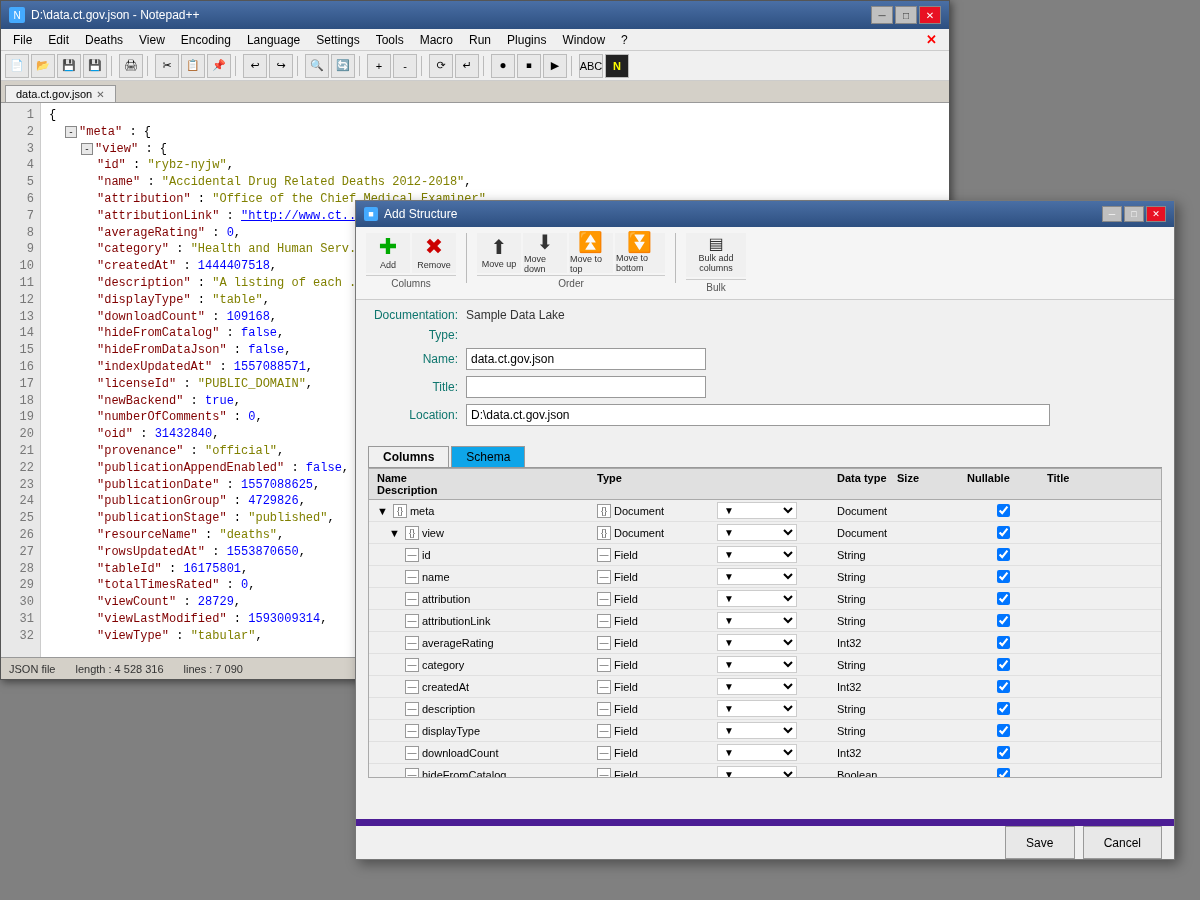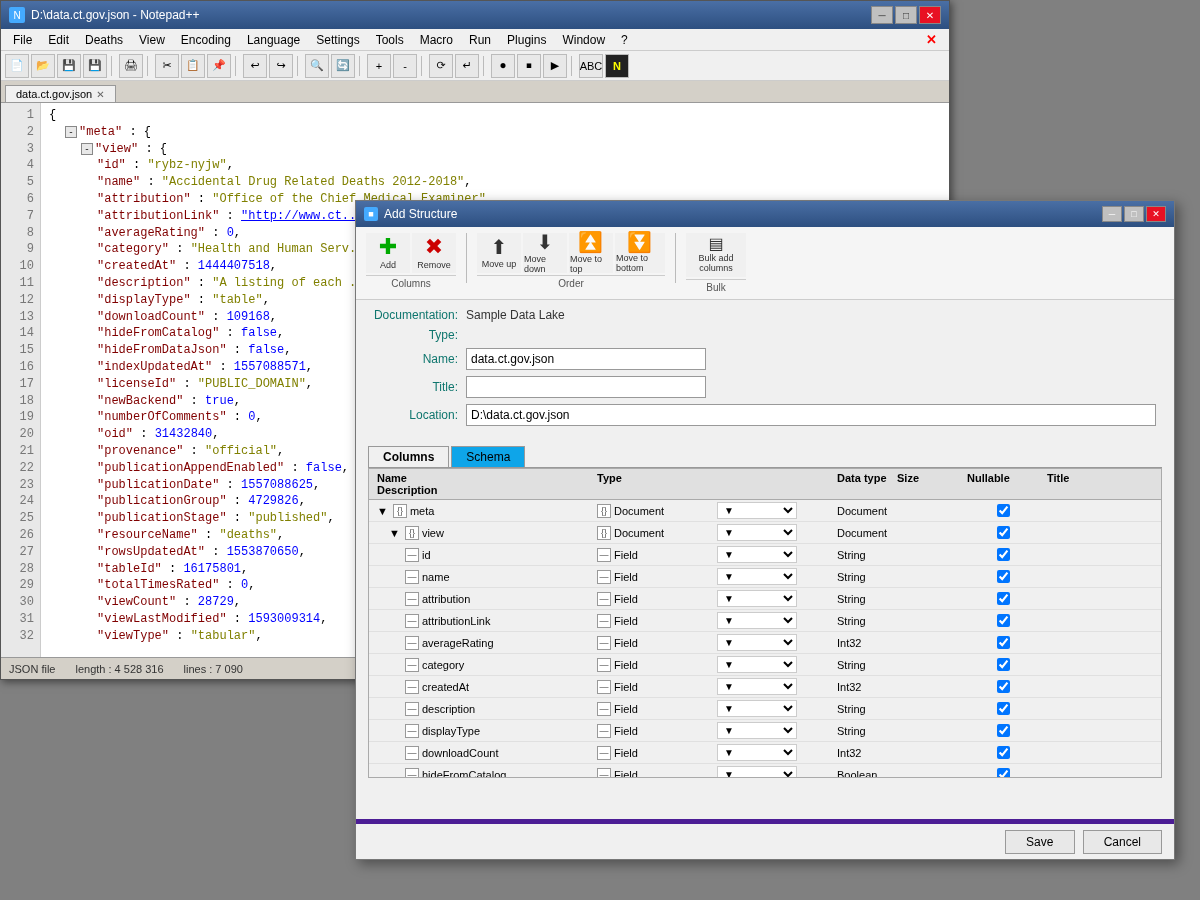--- a/index.html
+++ b/index.html
@@ -231,21 +231,21 @@
     }
     .form-select {
       border: 1px solid #999;
       padding: 2px 4px;
       font-size: 12px;
       height: 22px;
       background: white;
       width: 240px;
     }
     .form-input-wide { width: 240px; }
-    .form-input-full { width: 690px; }
+    .form-input-full { width: 584px; }
 
     .dialog-tabs {
       display: flex;
       margin: 6px 12px 0;
       border-bottom: 1px solid #999;
     }
     .dtab {
       padding: 3px 14px;
       font-size: 12px;
       cursor: pointer;
@@ -307,23 +307,22 @@
     }
     .checkbox-cell { display: flex; justify-content: center; }
     .col-indent-1 { padding-left: 16px; }
     .col-indent-2 { padding-left: 32px; }
 
     .dialog-footer {
       position: absolute;
       bottom: 0; left: 0; right: 0;
       height: 40px;
       background: #f0f0f0;
-      border-top: 5px solid #4c1d95;
-      display: flex;
-      align-items: center;
+      border-top: 7px solid #4c1d95;
+      display: flex;
       justify-content: flex-end;
       padding: 0 12px;
       gap: 8px;
     }
     .footer-btn {
       padding: 4px 20px;
       background: #e8e8e8;
       border: 1px solid #999;
       font-size: 12px;
       cursor: pointer;

